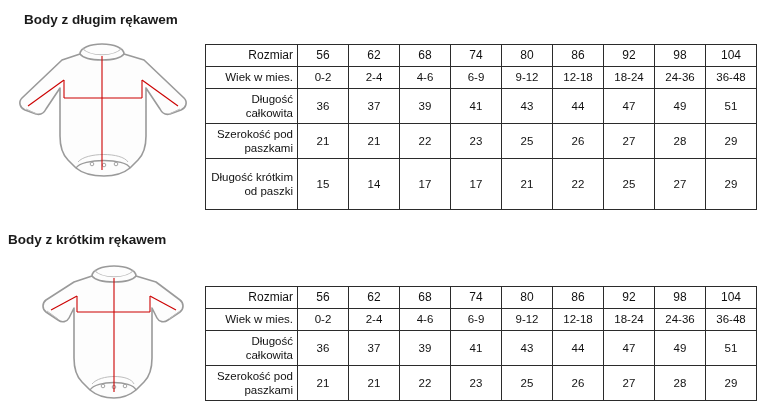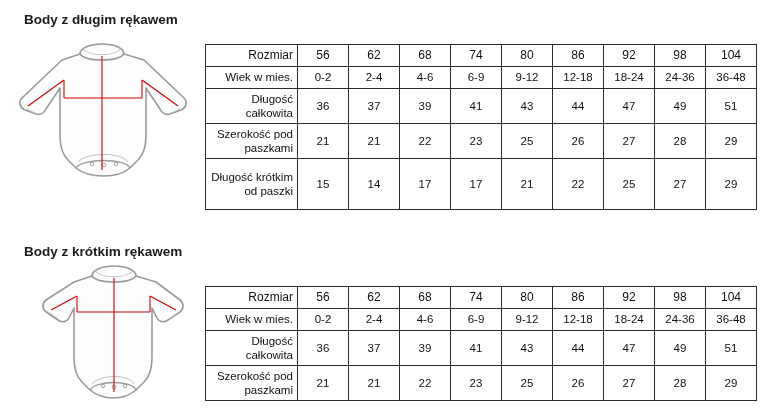--- a/index.html
+++ b/index.html
@@ -23,23 +23,22 @@
     color: #1a1a1a;
   }
   #section-long .section-title {
     position: absolute;
     left: 24px;
     top: 12px;
     text-align: right;
   }
   #section-short .section-title {
     position: absolute;
-    left: 24px;
+    left: 8px;
     top: 232px;
-    margin-top: 12px;
   }
   .figure {
     position: absolute;
   }
   #figure-long {
     left: 18px;
     top: 40px;
     width: 180px;
     height: 150px;
   }

